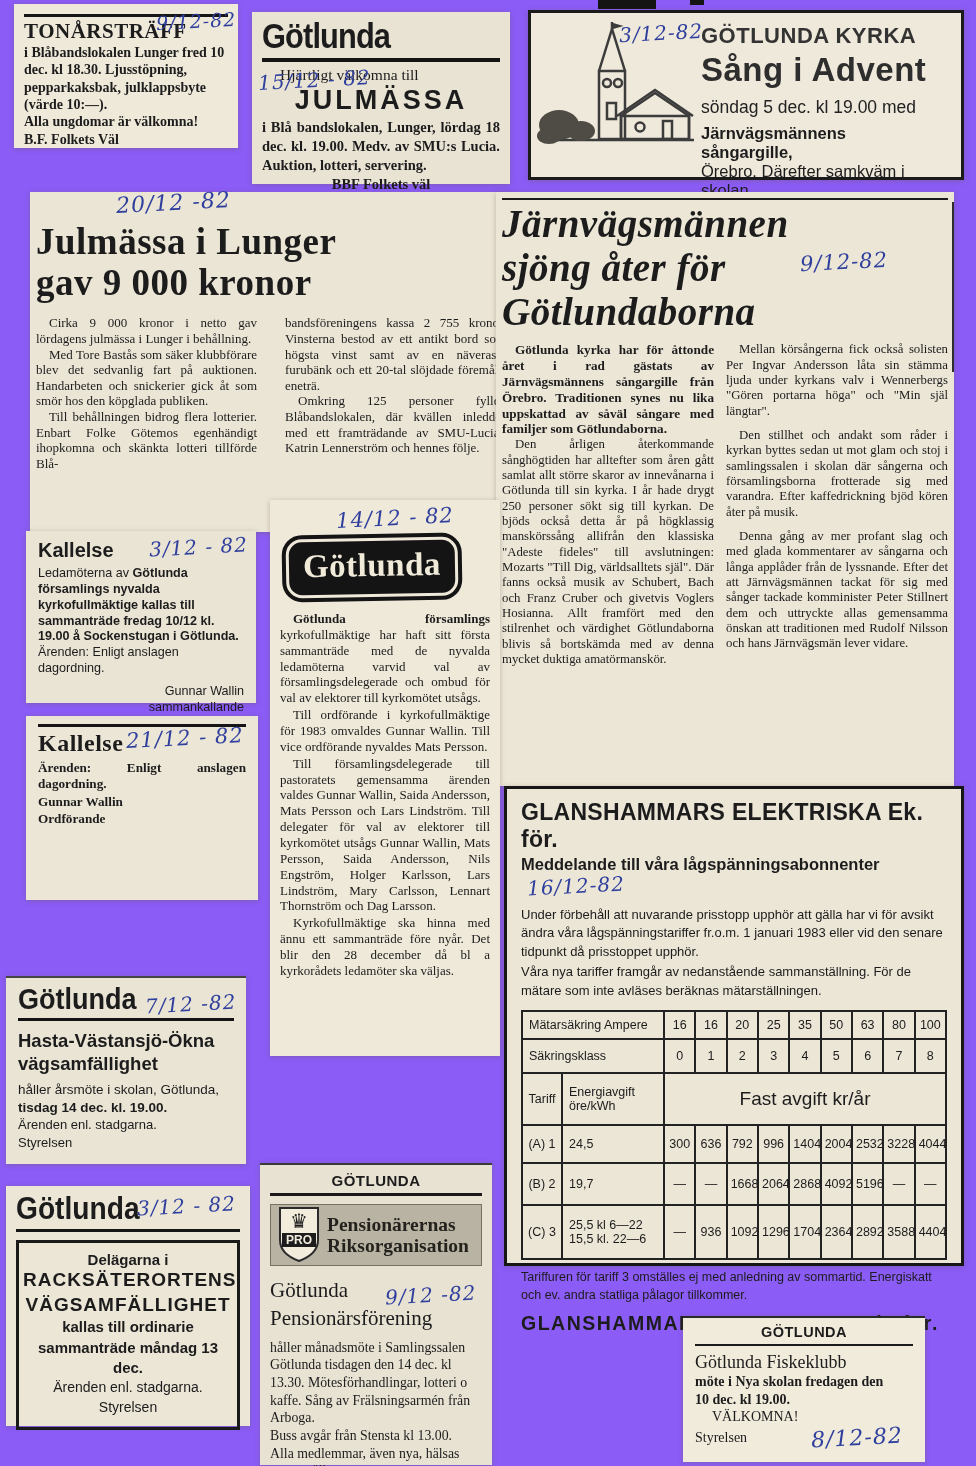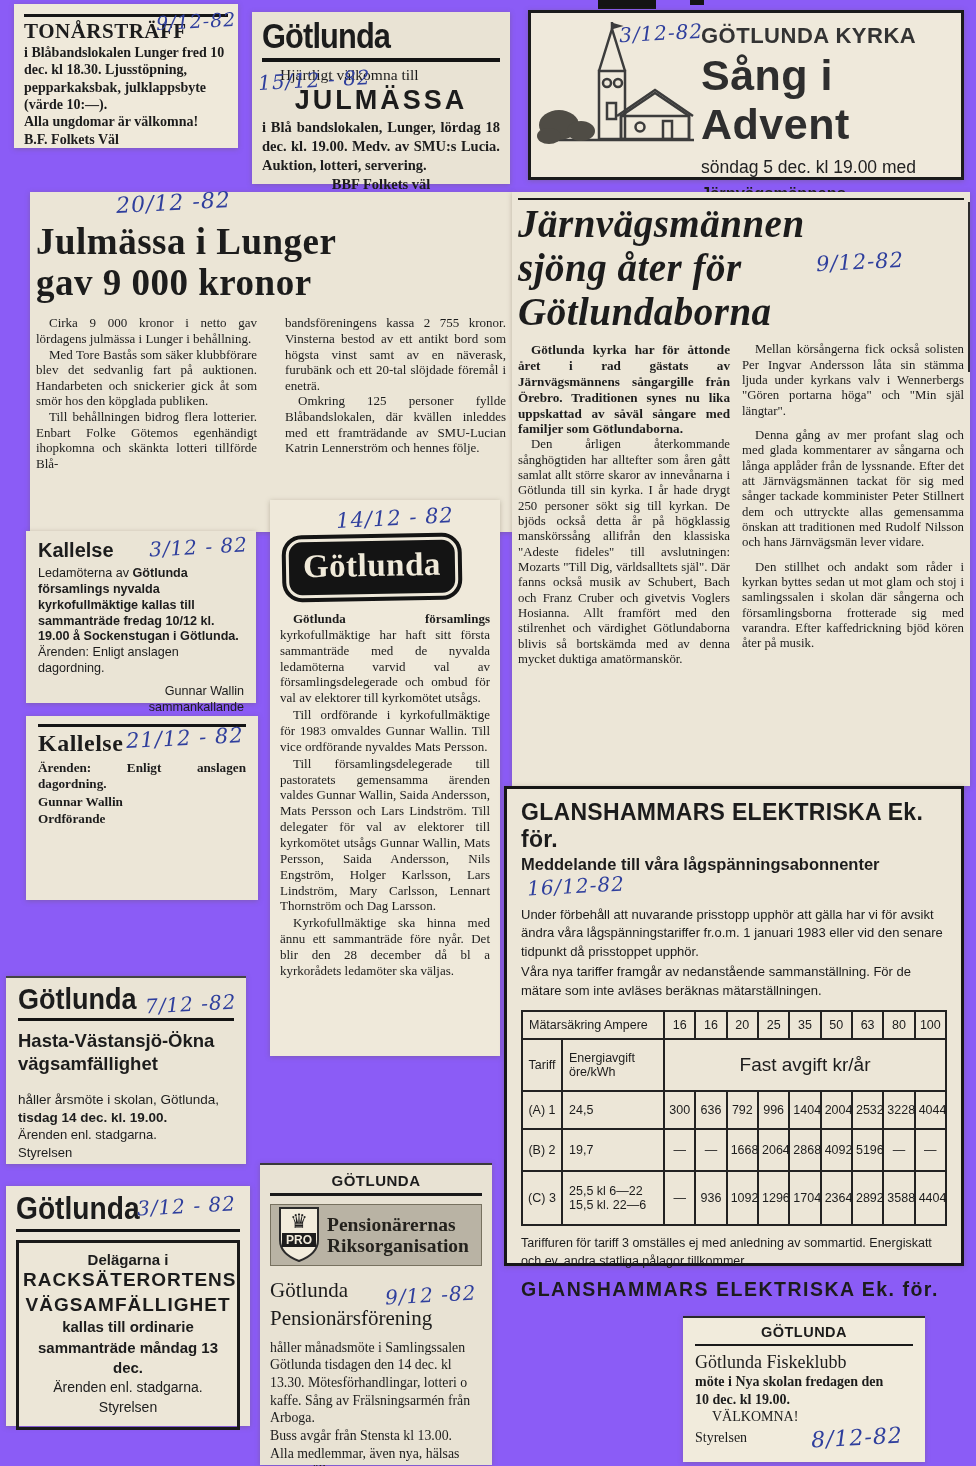--- a/index.html
+++ b/index.html
@@ -37,34 +37,34 @@
      text-align:center; letter-spacing:3px; margin:1px 0 2px; }
   #clip-julad .body { font-weight:bold; font-size:14.5px; line-height:1.3; text-align:justify; }
   #clip-julad .ftr { font-weight:bold; font-size:14.5px; text-align:center; margin-top:1px; }
 
   
   #clip-kyrka { left:528px; top:10px; width:436px; height:170px; background:#efe9db; border:3px solid #1b1b1b; padding:4px 8px; }
   #clip-kyrka .church { position:absolute; left:6px; top:8px; }
   #clip-kyrka .date { position:absolute; left:88px; top:8px; font-size:20px; }
   #clip-kyrka .txt { position:absolute; left:170px; top:10px; width:256px; font-family:"Liberation Sans",sans-serif; }
   #clip-kyrka .t1 { font-weight:800; font-size:22px; color:#333; letter-spacing:.5px; }
-  #clip-kyrka .t2 { font-weight:900; font-size:43px; color:#2e2e2e; letter-spacing:.5px; margin-top:2px; }
+  #clip-kyrka .t2 { font-weight:900; font-size:33px; color:#2e2e2e; letter-spacing:.5px; margin-top:2px; }
   #clip-kyrka .l1 { font-size:17.5px; margin-top:8px; color:#222; }
   #clip-kyrka .l2 { font-weight:bold; font-size:16.5px; margin-top:6px; word-spacing:34px; }
   #clip-kyrka .l3 { font-size:16.5px; }
 
   
   #art-lunger { left:30px; top:192px; width:482px; height:340px; background:#ebe5d6; padding:4px 6px; }
   #art-lunger .date { position:absolute; left:86px; top:-2px; font-size:22px; }
   #art-lunger .head { font-weight:bold; font-size:37px; line-height:1.1; letter-spacing:.5px; margin-top:26px; }
   #art-lunger .cols { display:flex; gap:28px; margin-top:12px; }
   #art-lunger .col { width:230px; font-size:13px; line-height:1.2; }
 
   
-  #art-jvm { left:512px; top:192px; width:458px; height:594px; background:#ece6d7; padding:6px 6px; }
+  #art-jvm { left:496px; top:192px; width:458px; height:594px; background:#ece6d7; padding:6px 6px; }
   #art-jvm .headrule { border-top:2px solid #1a1a1a; margin-bottom:2px; }
   #art-jvm .head { font-style:italic; font-weight:800; font-size:39px; line-height:1.13; letter-spacing:.5px; }
   #art-jvm .date { position:absolute; right:66px; top:58px; font-size:21px; }
   #art-jvm .cols { display:flex; gap:12px; margin-top:8px; }
   #art-jvm .c1 { width:212px; }
   #art-jvm .c2 { width:222px; }
   #art-jvm .col { font-size:12.8px; line-height:1.2; }
   #art-jvm .lead { font-weight:bold; font-size:13.2px; }
   #art-jvm .c2 .p { margin-bottom:9px; }
   #art-jvm .edge { position:absolute; right:0px; top:10px; width:2px; height:170px; background:#2c2c2c; }
@@ -115,21 +115,21 @@
   #clip-glans .foot { font-size:12.5px; line-height:1.4; margin-top:9px; }
   #clip-glans .ftr { font-weight:bold; font-size:19.5px; letter-spacing:1.5px; margin-top:8px; }
 
   
   #clip-hasta { left:6px; top:976px; width:240px; height:188px; background:#eae4d5; padding:4px 12px 8px;
       font-family:"Liberation Sans",sans-serif; border-top:2px solid #444; }
   #clip-hasta .hdr { font-weight:bold; font-size:30px; transform:scaleX(.9); transform-origin:left; display:inline-block; }
   #clip-hasta .date { position:absolute; right:10px; top:14px; font-size:20px; }
   #clip-hasta .hdrule { border-top:3px solid #141414; margin:2px 0 8px; }
   #clip-hasta .t { font-weight:800; font-size:18.5px; line-height:1.25; }
-  #clip-hasta .b1 { font-size:13.5px; margin-top:16px; line-height:1.3; }
+  #clip-hasta .b1 { font-size:13.5px; margin-top:6px; line-height:1.3; }
   #clip-hasta .b1b { font-size:13.5px; font-weight:bold; line-height:1.3; }
   #clip-hasta .b2 { font-size:13px; line-height:1.35; }
 
   
   #clip-rack { left:6px; top:1186px; width:244px; height:240px; background:#ece6d7; padding:4px 10px; }
   #clip-rack .hdr { font-family:"Liberation Sans",sans-serif; font-weight:bold; font-size:32px;
       transform:scaleX(.88); transform-origin:left; display:inline-block; }
   #clip-rack .date { position:absolute; right:14px; top:8px; font-size:20px; }
   #clip-rack .hdrule { border-top:3px solid #141414; margin:2px 0 8px; }
   #clip-rack .box { border:3px solid #1a1a1a; padding:8px 4px 10px; text-align:center;
@@ -256,22 +256,22 @@
       <div>Götlundaborna</div>
     </div>
     <span class="hand date">9/12-82</span>
     <div class="cols">
       <div class="col c1">
         <p class="p lead">Götlunda kyrka har för åttonde året i rad gästats av Järnvägsmännens sångargille från Örebro. Traditionen synes nu lika uppskattad av såväl sångare med familjer som Götlundaborna.</p>
         <p class="p">Den årligen återkommande sånghögtiden har alltefter som åren gått samlat allt större skaror av innevånarna i Götlunda till sin kyrka. I år hade drygt 250 personer sökt sig till kyrkan. De bjöds också detta år på högklassig manskörssång allifrån den klassiska "Adeste fideles" till avslutningen: Mozarts "Till Dig, världsalltets själ". Där fanns också musik av Schubert, Bach och Franz Cruber och givetvis Voglers Hosianna. Allt framfört med den stilrenhet och värdighet Götlundaborna blivis så bortskämda med av denna mycket duktiga amatörmanskör.</p>
       </div>
       <div class="col c2">
         <p class="p">Mellan körsångerna fick också solisten Per Ingvar Andersson låta sin stämma ljuda under kyrkans valv i Wennerbergs "Gören portarna höga" och "Min själ längtar".</p>
+        <p class="p">Den stillhet och andakt som råder i kyrkan byttes sedan ut mot glam och stoj i samlingssalen i skolan där sångerna och församlingsborna frotterade sig med varandra. Efter kaffedrickning bjöd kören åter på musik.</p>
         <p class="p">Denna gång av mer profant slag och med glada kommentarer av sångarna och långa applåder från de lyssnande. Efter det att Järnvägsmännen tackat för sig med sånger tackade komminister Peter Stillnert dem och uttryckte allas gemensamma önskan att traditionen med Rudolf Nilsson och hans Järnvägsmän lever vidare.</p>
-        <p class="p">Den stillhet och andakt som råder i kyrkan byttes sedan ut mot glam och stoj i samlingssalen i skolan där sångerna och församlingsborna frotterade sig med varandra. Efter kaffedrickning bjöd kören åter på musik.</p>
       </div>
     </div>
     <div class="edge"></div>
   </div>
 
   <div class="clip" id="clip-kall1">
     <span class="ttl">Kallelse</span>
     <span class="hand date">3/12 - 82</span>
     <div class="body">
       <span>Ledamöterna av </span><b>Götlunda församlings nyvalda kyrkofullmäktige kallas till sammanträde fredag 10/12 kl. 19.00 å Sockenstugan i Götlunda.</b>
@@ -337,20 +337,32 @@
         <td class="lbl" colspan="2">Mätarsäkring Ampere</td>
         <td>16</td>
         <td>16</td>
         <td>20</td>
         <td>25</td>
         <td>35</td>
         <td>50</td>
         <td>63</td>
         <td>80</td>
         <td>100</td>
+      </tr>
+      <tr class="r2">
+        <td class="lbl" colspan="2">Säkringsklass</td>
+        <td>0</td>
+        <td>1</td>
+        <td>2</td>
+        <td>3</td>
+        <td>4</td>
+        <td>5</td>
+        <td>6</td>
+        <td>7</td>
+        <td>8</td>
       </tr>
       <tr class="hdr">
         <td>Tariff</td>
         <td class="en">
           <div>Energiavgift</div>
           <div>öre/kWh</div>
         </td>
         <td class="fast" colspan="9">Fast avgift kr/år</td>
       </tr>
       <tr class="dA">

